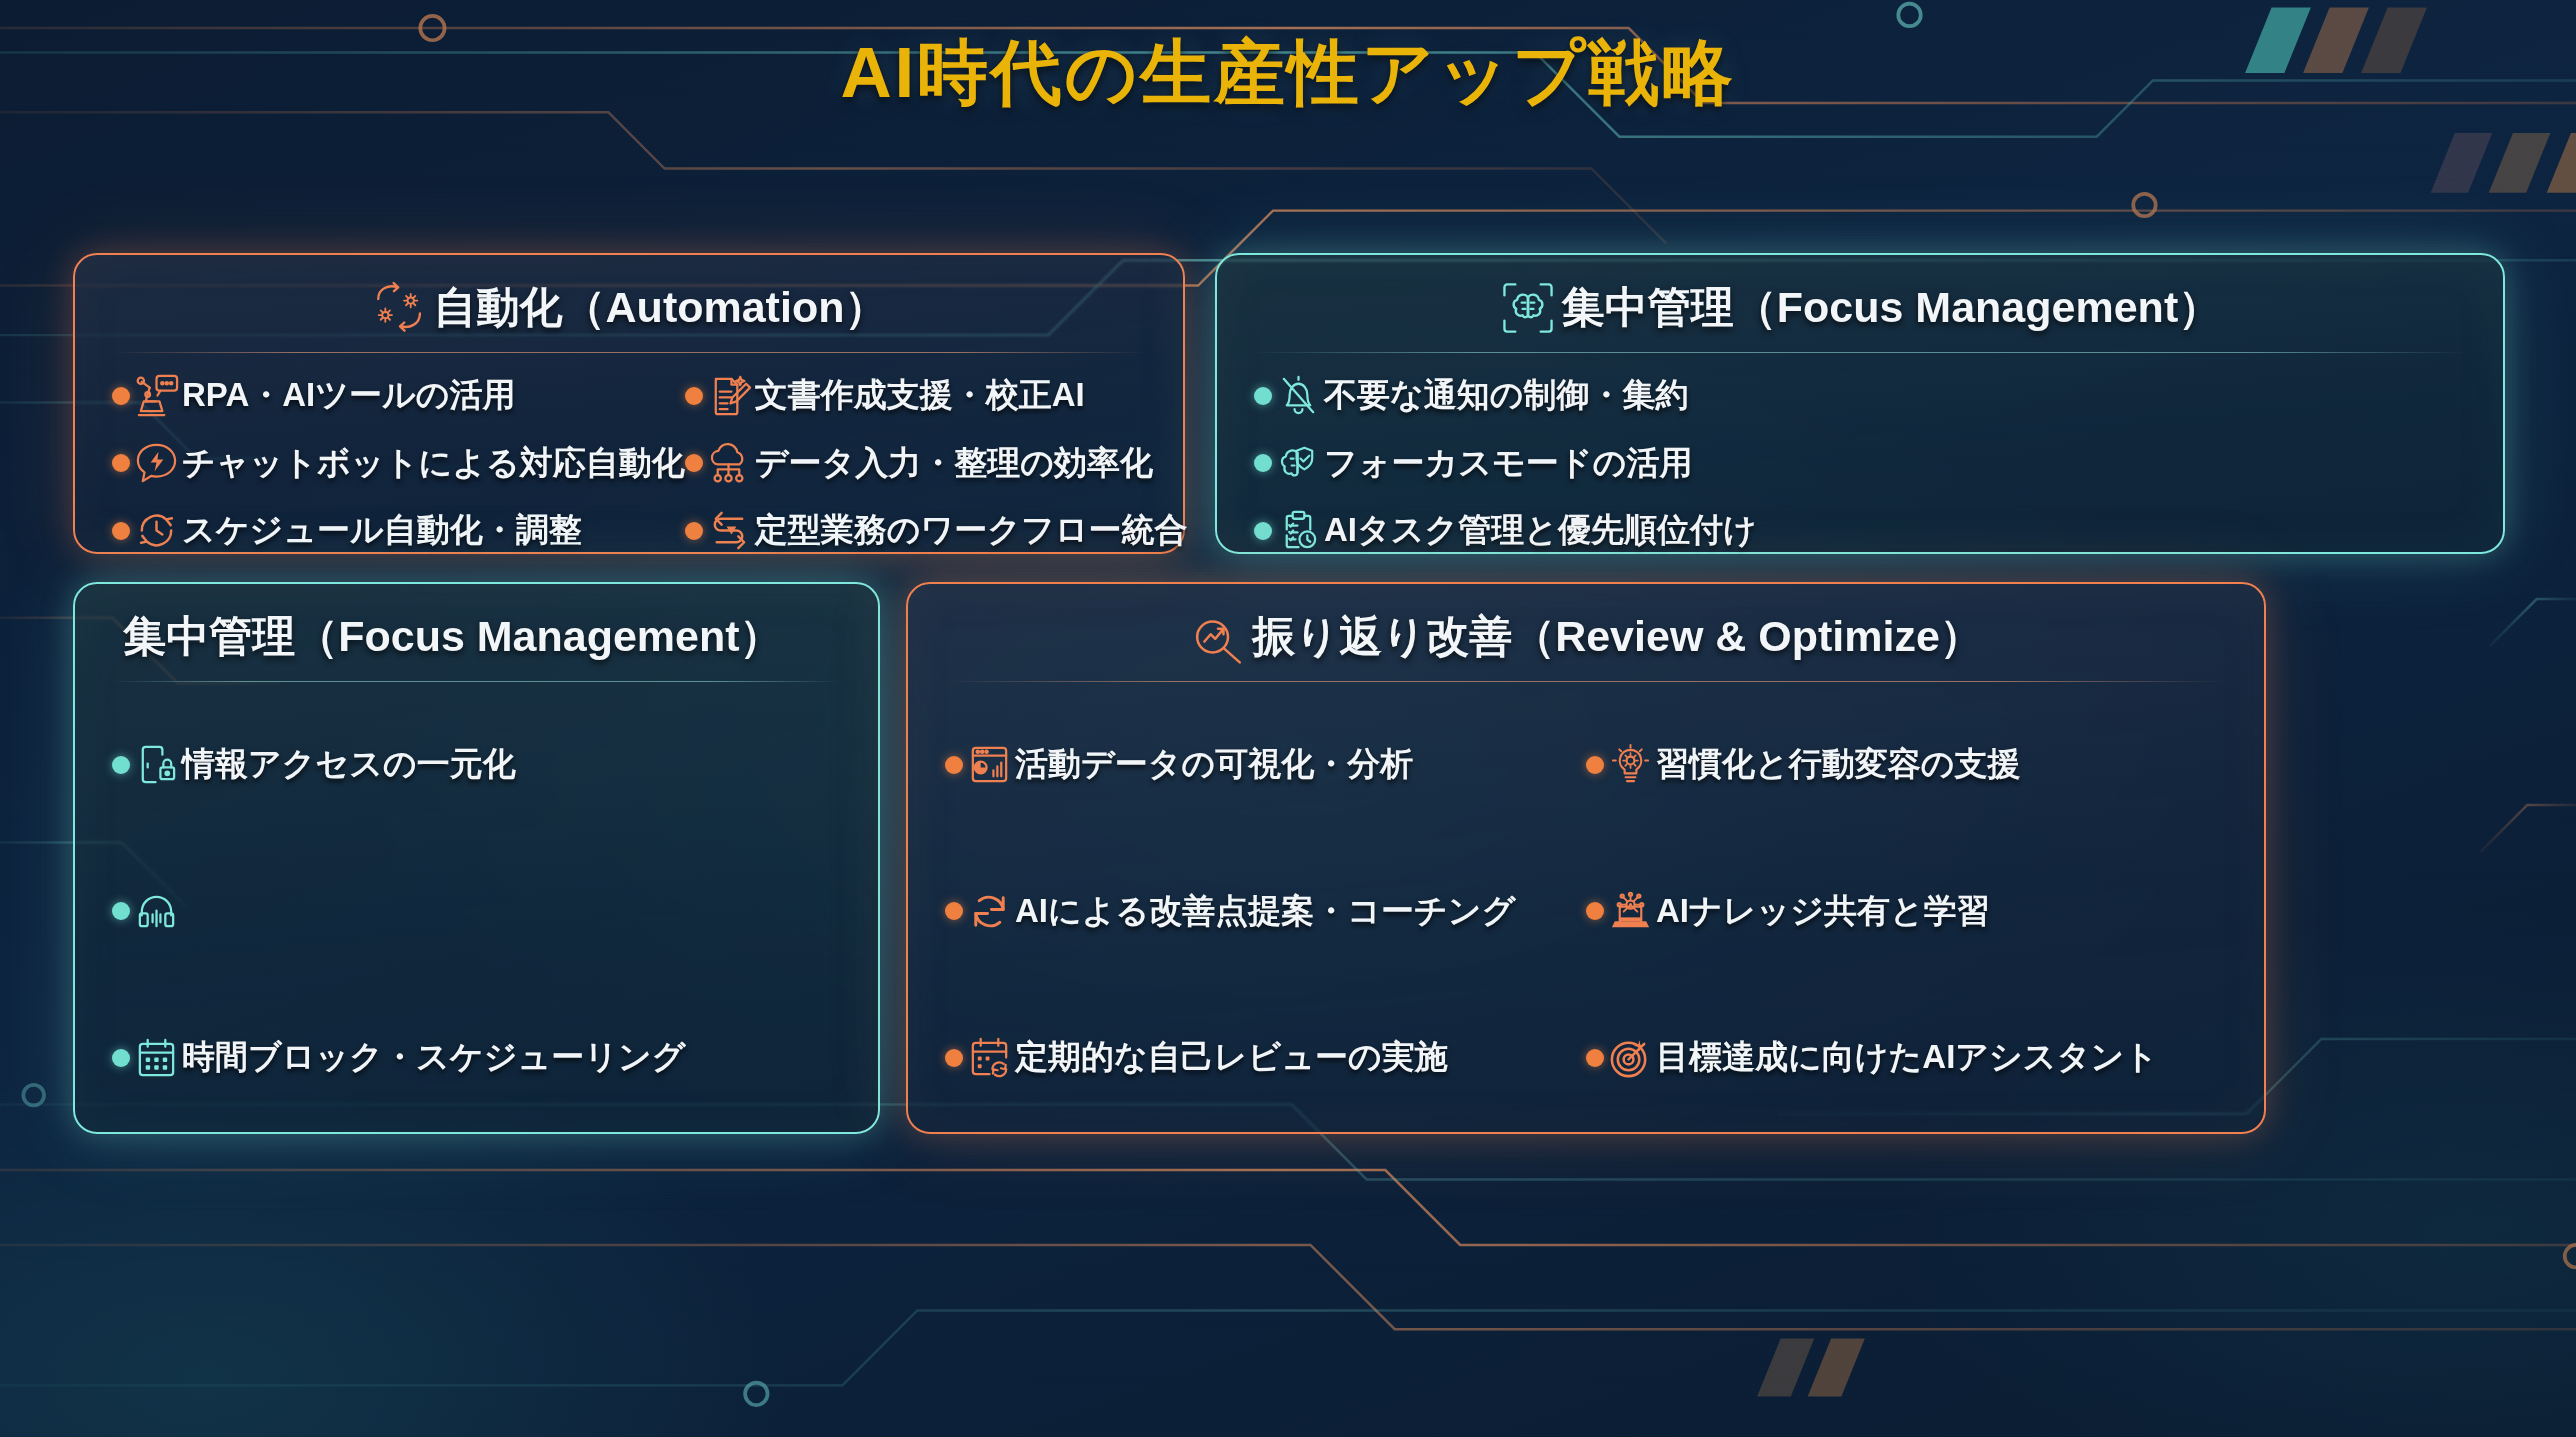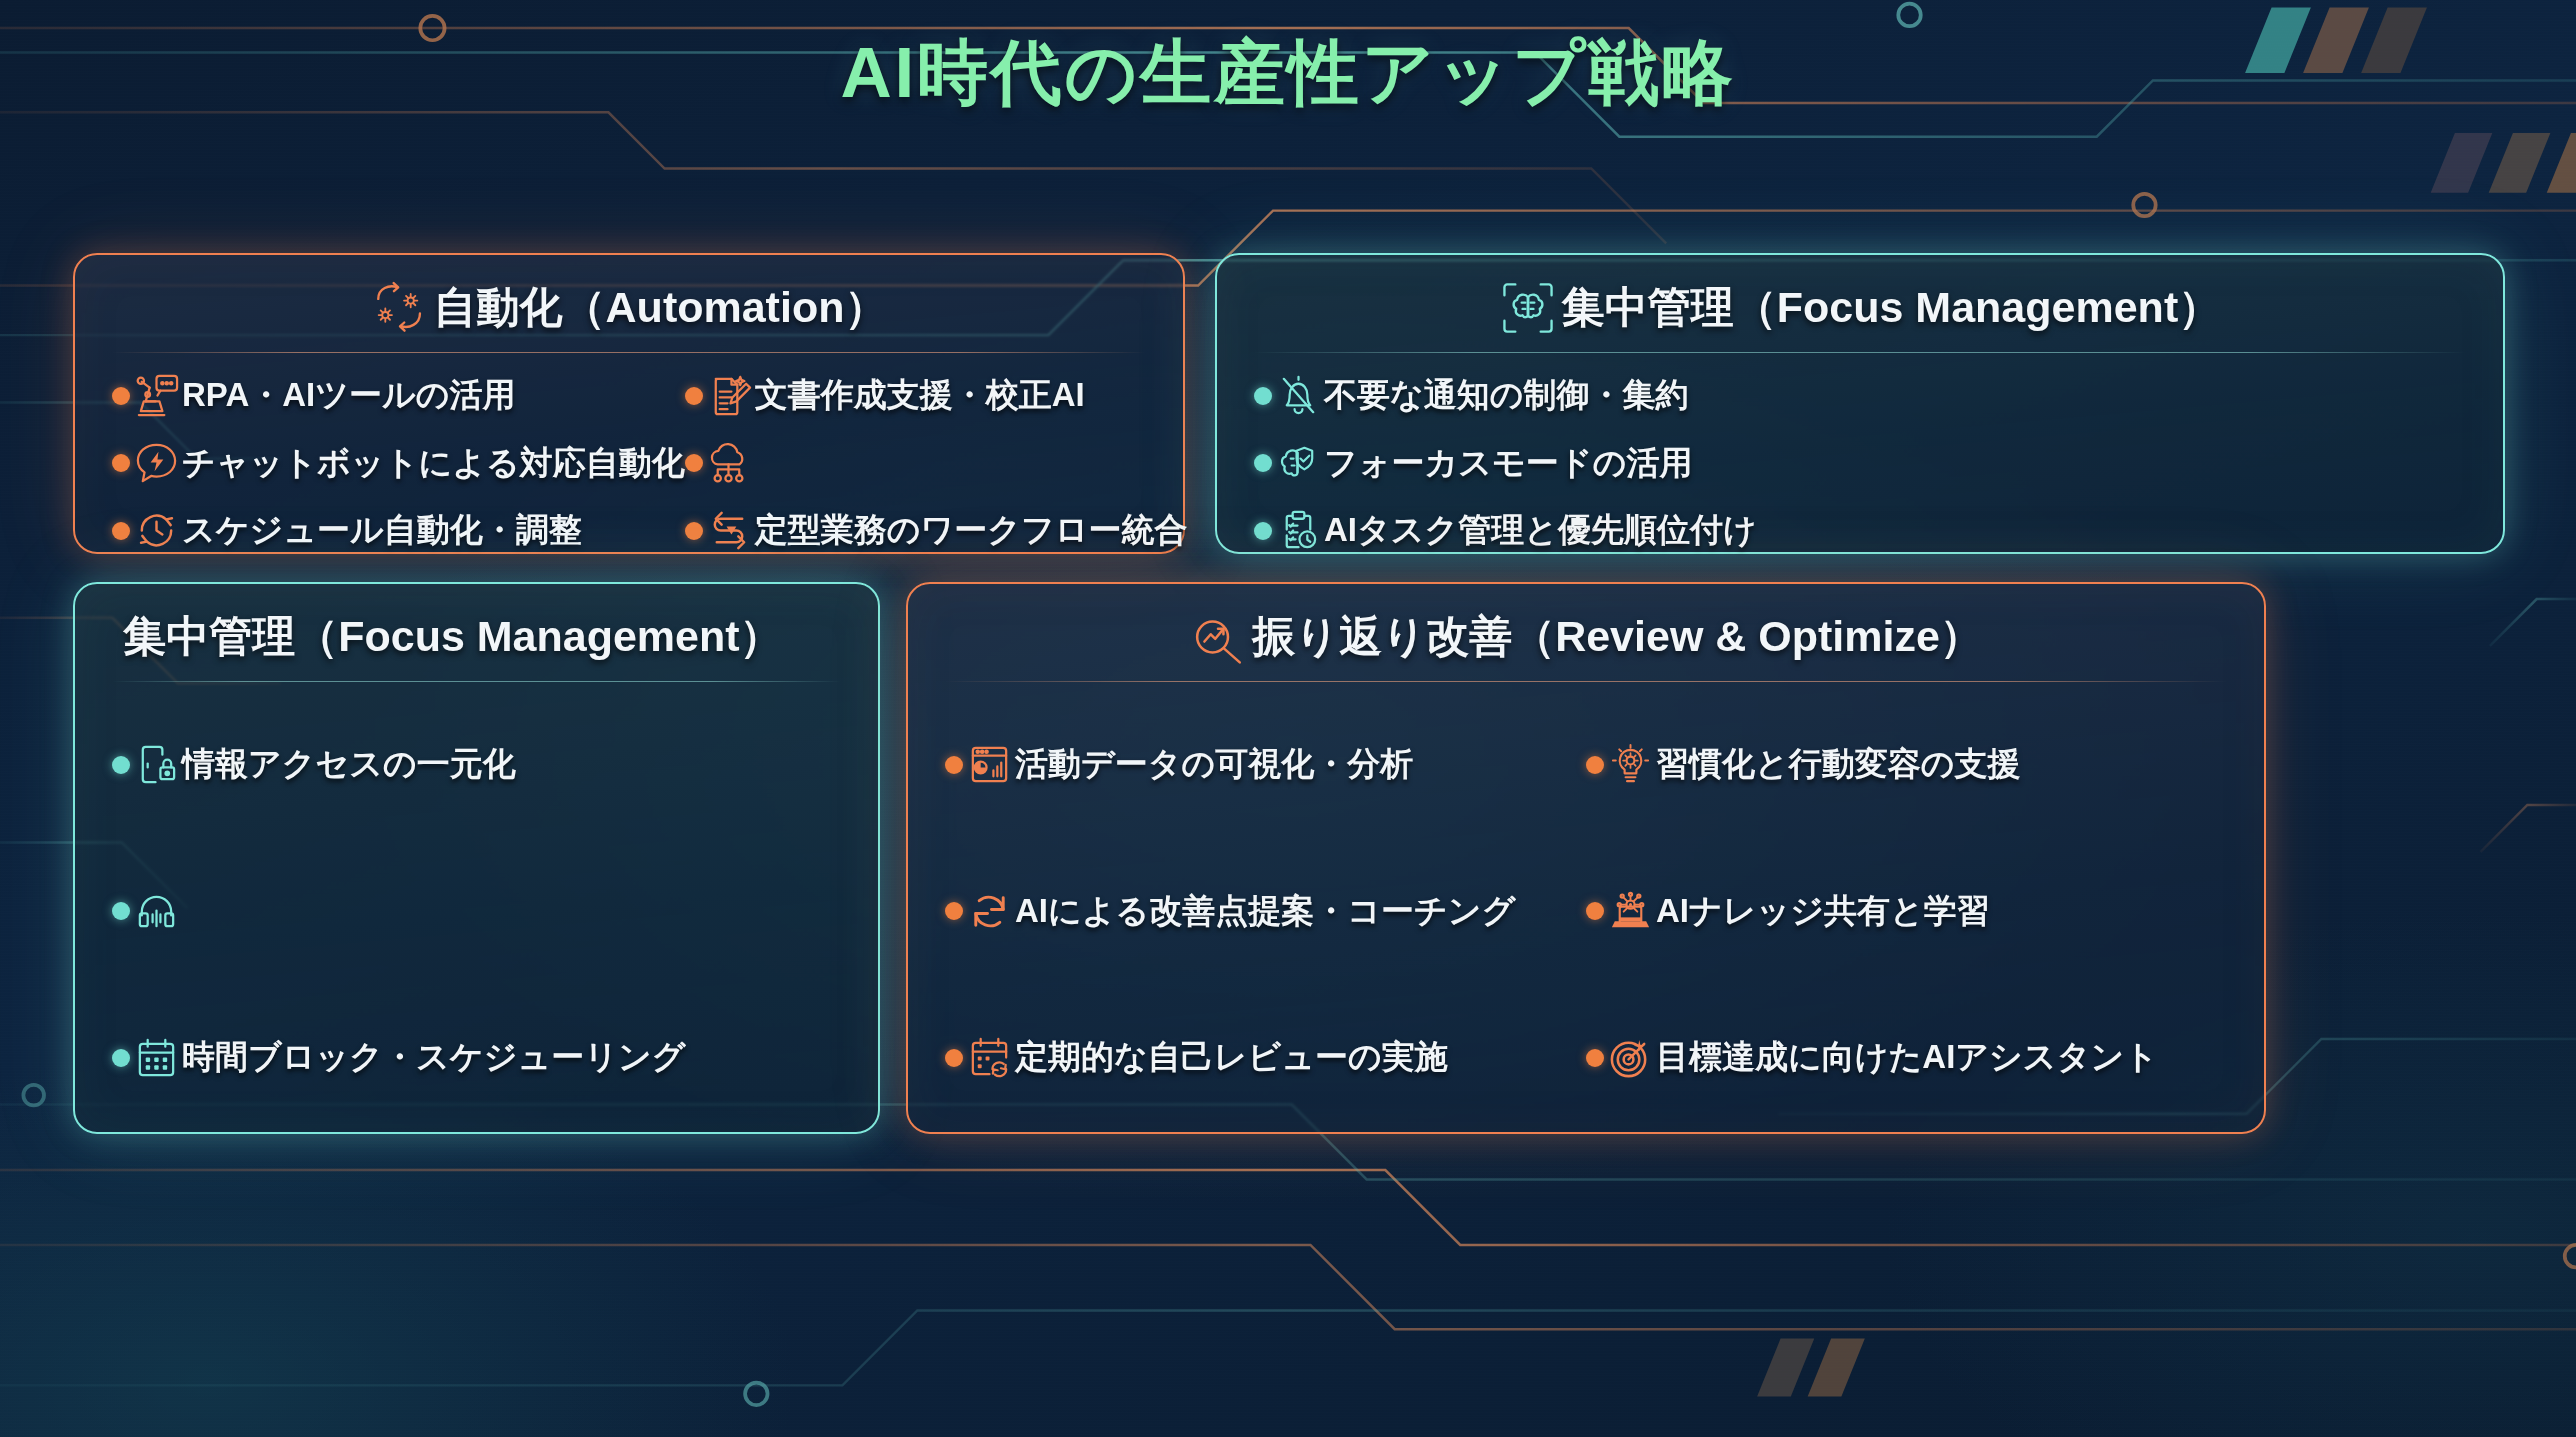--- a/index.html
+++ b/index.html
@@ -23,21 +23,21 @@
     position:absolute; inset:0; opacity:.5;
     background-image:
       repeating-linear-gradient(0deg, rgba(255,255,255,.012) 0 0.9px, rgba(0,0,0,0) 0.9px 2.8px);
   }
   #bg-circuit{ position:absolute; inset:0; }
   
   #page-title{
     position:absolute; top:26px; left:0; width:100%;
     text-align:center; z-index:6;
     font-size:71px; font-weight:bold; letter-spacing:2.8px;
-    color:#86efac;
+    color:#eab308;
     text-shadow:0 3.7px 9.4px rgba(0,0,0,.65), 0 0 24px rgba(120,200,220,.18);
   }
   
   .card{
     position:absolute; z-index:5;
     border-radius:24px;
     padding:24px 37px 28px 37px;
     backdrop-filter:blur(0.9px);
   }
   .card.orange{
@@ -255,20 +255,21 @@
         <span class="item-icon">
           <svg width="47" height="47" viewBox="0 0 48 48" fill="none" stroke="#f08050" stroke-width="2.3" stroke-linecap="round" stroke-linejoin="round">
             <path d="M13 25a7 7 0 0 1 .6-13.9A10 10 0 0 1 33 12.5 7 7 0 0 1 35 25z"></path>
             <path d="M24 25v10"></path>
               <path d="M24 30H13v6M24 30h11v6"></path>
             <circle cx="24" cy="39" r="3.2"></circle>
               <circle cx="13" cy="39" r="3.2"></circle>
               <circle cx="35" cy="39" r="3.2"></circle>
           </svg>
         </span>
+        <span class="item-label">データ入力・整理の効率化</span>
       </div>
       <div class="item">
         <span class="bullet"></span>
         <span class="item-icon">
           <svg width="47" height="47" viewBox="0 0 48 48" fill="none" stroke="#f08050" stroke-width="2.5" stroke-linecap="round" stroke-linejoin="round">
             <path d="M38 12H16a6 6 0 0 0 0 12h16a6 6 0 0 1 0 12H12"></path>
             <path d="M17 6l-6 6 6 6"></path>
             <path d="M34 30l6 6-6 6"></path>
             <path d="M22 20h10l-5 8z" fill="#f08050" stroke="none"></path>
           </svg>

